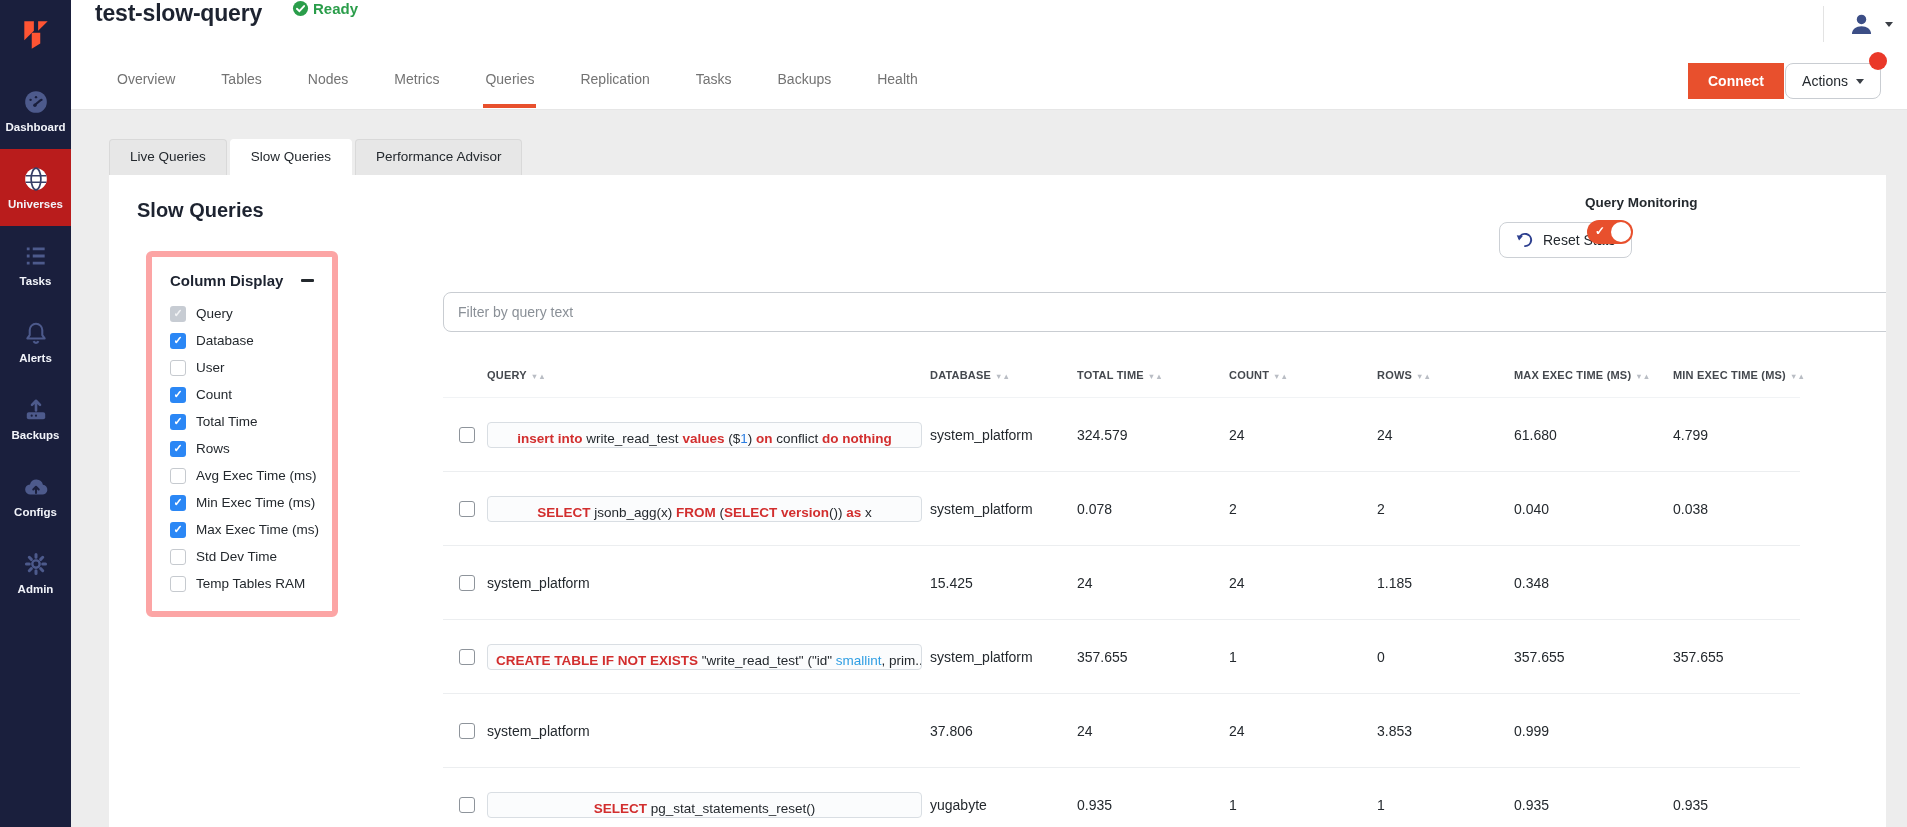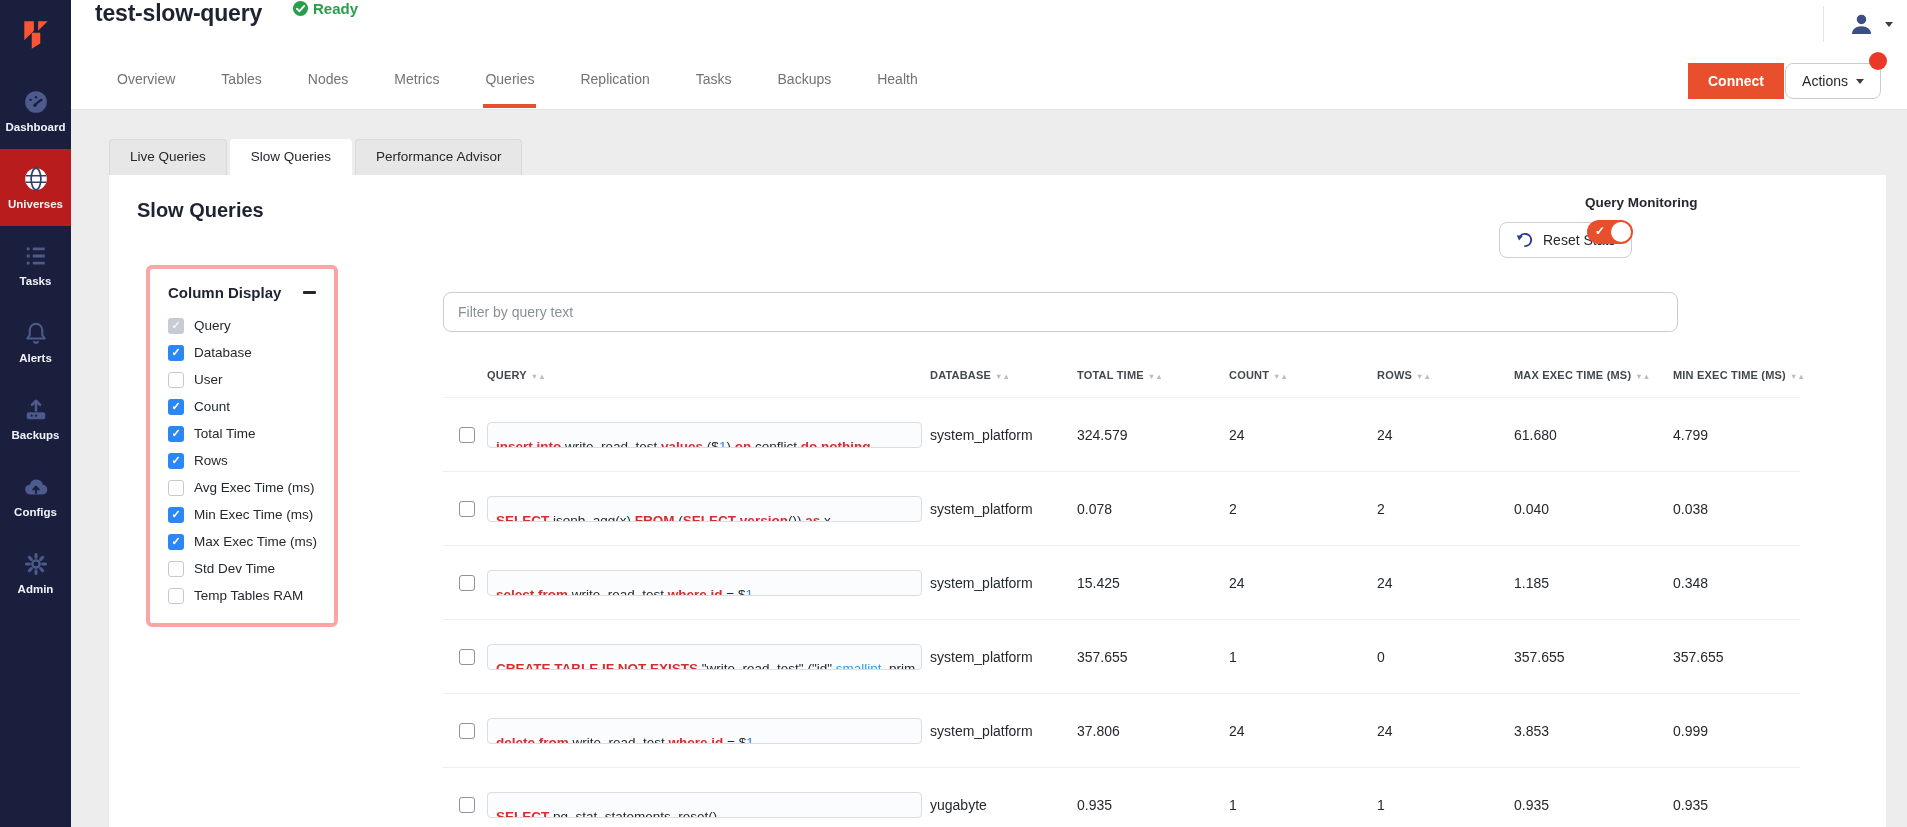--- a/index.html
+++ b/index.html
@@ -59,51 +59,51 @@
     background:#fff; border:1px solid #ccd0d5; border-radius:8px; font-size:14px;
     color:#24292e; display:flex; align-items:center; gap:9px; cursor:pointer; }
   .qm-label { position:absolute; left:1476px; top:20px; font-size:13.5px; font-weight:700; }
   .toggle { position:absolute; left:1478px; top:45px; width:46px; height:24px;
     border-radius:12px; background:#e8502d; cursor:pointer; }
   .toggle .knob { position:absolute; right:2px; top:2px; width:20px; height:20px;
     border-radius:50%; background:#fff; }
   .toggle .tick { position:absolute; left:8px; top:4px; color:#fff; font-size:12px; font-weight:700; }
 
   
-  .col-card { position:absolute; left:37px; top:90px; width:192px; background:#fff;
-    border:4px solid #fca5a5; border-radius:6px; padding:15px 18px 14px 18px; }
+  .col-card { position:absolute; left:37px; top:76px; width:192px; background:#fff;
+    border:6px solid #fca5a5; border-radius:6px; padding:15px 18px 14px 18px; }
   .col-card-head { display:flex; align-items:center; justify-content:space-between; margin-bottom:11px; }
   .col-card-title { font-size:15px; font-weight:700; color:#1d2330; }
   .minus-bar { width:13px; height:3px; background:#24292e; border-radius:1px; cursor:pointer; }
   .col-item { display:flex; align-items:center; gap:10px; height:27px; cursor:pointer; }
   .col-item .clabel { font-size:13.5px; color:#24292e; white-space:nowrap; }
   .cb { width:16px; height:16px; border-radius:3px; flex:0 0 auto; display:flex;
     align-items:center; justify-content:center; font-size:11px; font-weight:700; }
   .cb.unchecked { background:#fff; border:1.5px solid #c6cacf; }
   .cb.checked { background:#2b87f5; color:#fff; }
   .cb.disabled { background:#c7ccd3; color:#f2f3f5; }
 
   
   .table-zone { position:absolute; left:334px; top:117px; width:1357px; }
-  .filter-input { width:1235px; height:40px; border:1px solid #c9cdd2; border-radius:8px;
+  .filter-input { width:1464px; height:40px; border:1px solid #c9cdd2; border-radius:8px;
     padding:0 14px; font-size:14px; font-family:"Liberation Sans",sans-serif; color:#24292e; outline:none; }
   .filter-input::placeholder { color:#8a9097; }
   .thead, .trow { display:grid;
     grid-template-columns:44px 443px 147px 152px 148px 137px 159px 1fr; align-items:center; }
   .thead { margin-top:21px; height:44px; }
   .th { font-size:11px; font-weight:700; color:#44484e; letter-spacing:.2px;
     white-space:nowrap; cursor:pointer; }
   .sort { font-size:7.5px; color:#b9bdc4; margin-left:4px; letter-spacing:0; }
   .trow { height:74px; border-top:1px solid #eceef0; font-size:14px; color:#24292e; }
   .trow:first-of-type { border-top:1px solid #f1f3f5; }
   .rowcb { width:16px; height:16px; border:1.5px solid #8e949b; border-radius:3px;
     margin-left:16px; background:#fff; cursor:pointer; }
   .code { width:435px; height:26px; line-height:24px; border:1px solid #d9dee3;
-    border-radius:4px; background:#fbfcfd; padding:12px 8px; font-size:13.5px;
-    white-space:nowrap; overflow:hidden; }
+    border-radius:4px; background:#fbfcfd; padding:4px 8px; font-size:13.5px;
+    white-space:nowrap; overflow:hidden;text-align:center; }
   .tok-k { color:#d22e2e; font-weight:700; }
   .tok-p { color:#24292e; }
   .tok-n { color:#2b7de1; }
   .tok-t { color:#2f9ee3; }
   .cell { white-space:nowrap; }
 </style>
 </head>
 <body>
 
 <div class="sidebar">
@@ -347,23 +347,20 @@
               <div class="cell">0.078</div>
               <div class="cell">2</div>
               <div class="cell">2</div>
               <div class="cell">0.040</div>
               <div class="cell">0.038</div>
             </div>
             <div class="trow">
               <div>
                 <div class="rowcb"></div>
               </div>
-              <div>
-                <div class="code"><span class="tok-k">select from</span><span class="tok-p"> write_read_test </span><span class="tok-k">where id</span><span class="tok-p"> = $</span><span class="tok-n">1</span></div>
-              </div>
               <div class="cell">system_platform</div>
               <div class="cell">15.425</div>
               <div class="cell">24</div>
               <div class="cell">24</div>
               <div class="cell">1.185</div>
               <div class="cell">0.348</div>
             </div>
             <div class="trow">
               <div>
                 <div class="rowcb"></div>
@@ -375,23 +372,20 @@
               <div class="cell">357.655</div>
               <div class="cell">1</div>
               <div class="cell">0</div>
               <div class="cell">357.655</div>
               <div class="cell">357.655</div>
             </div>
             <div class="trow">
               <div>
                 <div class="rowcb"></div>
               </div>
-              <div>
-                <div class="code"><span class="tok-k">delete from</span><span class="tok-p"> write_read_test </span><span class="tok-k">where id</span><span class="tok-p"> = $</span><span class="tok-n">1</span></div>
-              </div>
               <div class="cell">system_platform</div>
               <div class="cell">37.806</div>
               <div class="cell">24</div>
               <div class="cell">24</div>
               <div class="cell">3.853</div>
               <div class="cell">0.999</div>
             </div>
             <div class="trow">
               <div>
                 <div class="rowcb"></div>

